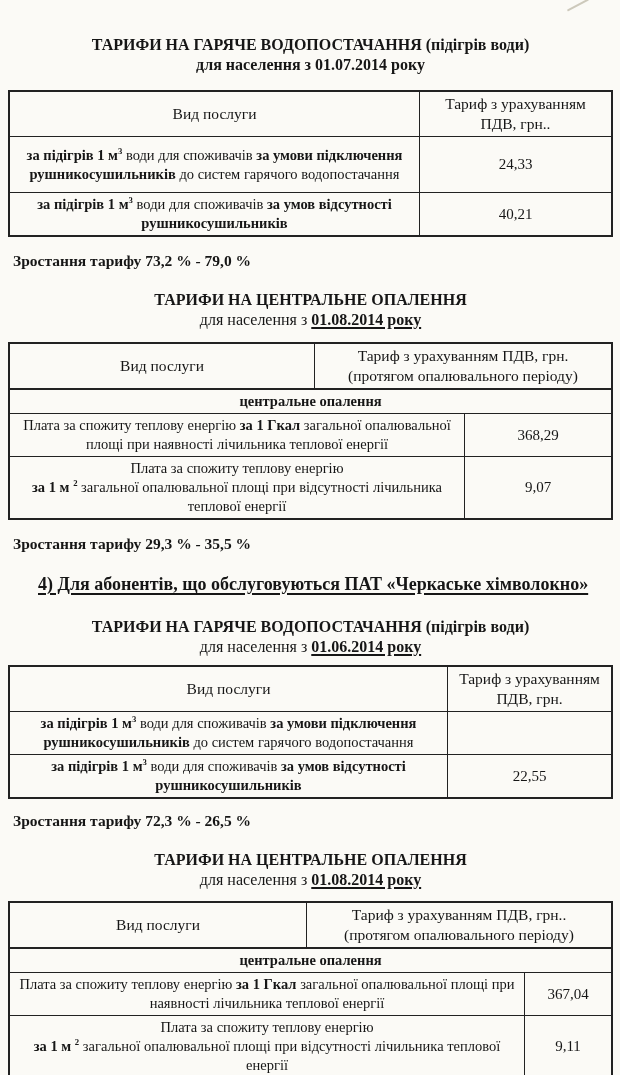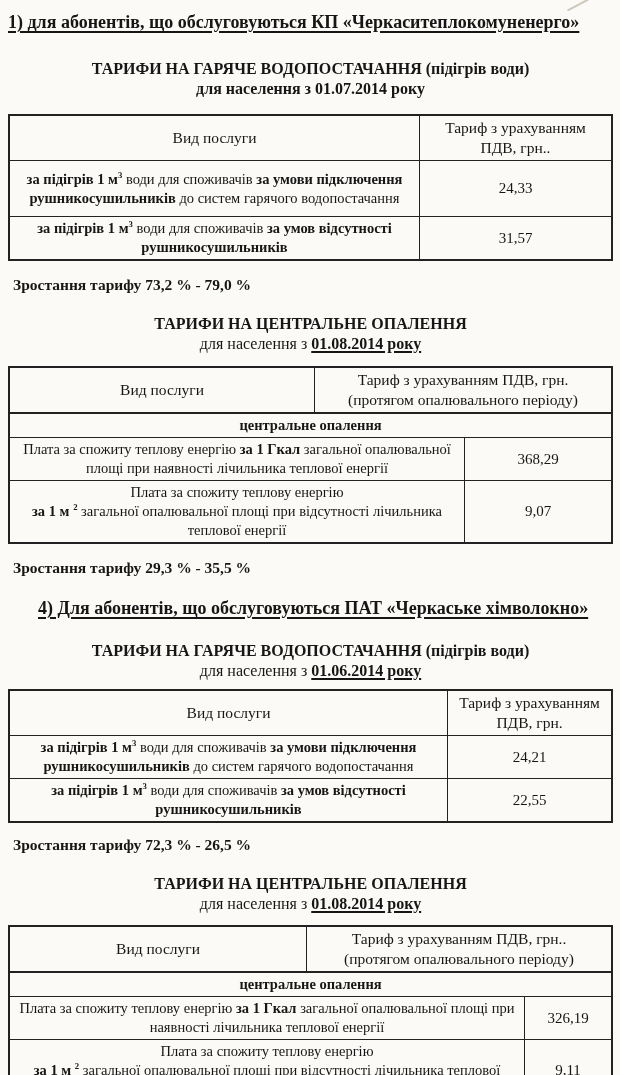--- a/index.html
+++ b/index.html
@@ -96,21 +96,20 @@
   .heading.h2 { margin-top: 16px; }
 
   sup { font-size: 0.6em; line-height: 0; }
 </style>
 </head>
 <body>
 
 <div class="page">
   <div class="artifact"></div>
 
-  <h1 class="heading">1) для абонентів, що обслуговуються КП «Черкаситеплокомуненерго»</h1>
 
   <div class="title-block tb-a">
     <div class="t-title">ТАРИФИ НА ГАРЯЧЕ ВОДОПОСТАЧАННЯ (підігрів води)</div>
     <div class="t-sub allbold">для населення з 01.07.2014 року</div>
   </div>
 
   <div class="tbl tbl1">
     <div class="row hdr">
       <div class="cell c1">Вид послуги</div>
       <div class="cell c2">Тариф з урахуванням ПДВ, грн..</div>
@@ -118,21 +117,21 @@
     <div class="row r1">
       <div class="cell c1">
           <span><span style="font-weight: bold;">за підігрів  1 м</span><sup style="font-weight: bold;">3</sup><span> води для споживачів </span><span style="font-weight: bold;">за умови підключення рушникосушильників</span><span> до систем гарячого водопостачання</span></span>
         </div>
       <div class="cell c2 val">24,33</div>
     </div>
     <div class="row r2">
       <div class="cell c1">
           <span><span style="font-weight: bold;">за підігрів  1 м</span><sup style="font-weight: bold;">3</sup><span> води для споживачів </span><span style="font-weight: bold;">за умов відсутності рушникосушильників</span></span>
         </div>
-      <div class="cell c2 val">31,57</div>
+      <div class="cell c2 val">40,21</div>
     </div>
   </div>
 
   <p class="growth g1">Зростання тарифу  73,2 % - 79,0 %</p>
 
   <div class="title-block tb-b">
     <div class="t-title">ТАРИФИ НА ЦЕНТРАЛЬНЕ ОПАЛЕННЯ</div>
     <div class="t-sub"><span>для населення з </span><span class="date">01.08.2014 року</span></div>
   </div>
 
@@ -171,21 +170,20 @@
 
   <div class="tbl tbl3">
     <div class="row hdr">
       <div class="cell c1">Вид послуги</div>
       <div class="cell c2">Тариф з урахуванням ПДВ, грн.</div>
     </div>
     <div class="row r1">
       <div class="cell c1">
           <span><span style="font-weight: bold;">за підігрів  1 м</span><sup style="font-weight: bold;">3</sup><span> води для споживачів </span><span style="font-weight: bold;">за умови підключення рушникосушильників</span><span> до систем гарячого водопостачання</span></span>
         </div>
-      <div class="cell c2 val">24,21</div>
     </div>
     <div class="row r2">
       <div class="cell c1">
           <span><span style="font-weight: bold;">за підігрів  1 м</span><sup style="font-weight: bold;">3</sup><span> води для споживачів </span><span style="font-weight: bold;">за умов відсутності рушникосушильників</span></span>
         </div>
       <div class="cell c2 val">22,55</div>
     </div>
   </div>
 
   <p class="growth g3">Зростання тарифу  72,3 % - 26,5 %</p>
@@ -202,21 +200,21 @@
         <span><span>Тариф з урахуванням ПДВ, грн..</span><br><span>(протягом опалювального періоду)</span></span>
       </div>
     </div>
     <div class="row sub">
       <div class="cell subcell" style="flex:1">центральне опалення</div>
     </div>
     <div class="row r1 body">
       <div class="cell c1">
           <span><span>Плата за спожиту теплову енергію </span><span style="font-weight: bold;">за 1 Гкал</span><span> загальної опалювальної площі при наявності лічильника теплової енергії</span></span>
         </div>
-      <div class="cell c2 val">326,19</div>
+      <div class="cell c2 val">367,04</div>
     </div>
     <div class="row r2 body">
       <div class="cell c1">
           <span><span>Плата за спожиту теплову енергію</span><br><span style="font-weight: bold;">за 1 м </span><sup style="font-weight: bold;">2</sup><span> загальної опалювальної площі при відсутності лічильника теплової енергії</span></span>
         </div>
       <div class="cell c2 val">9,11</div>
     </div>
   </div>
 
 </div>

